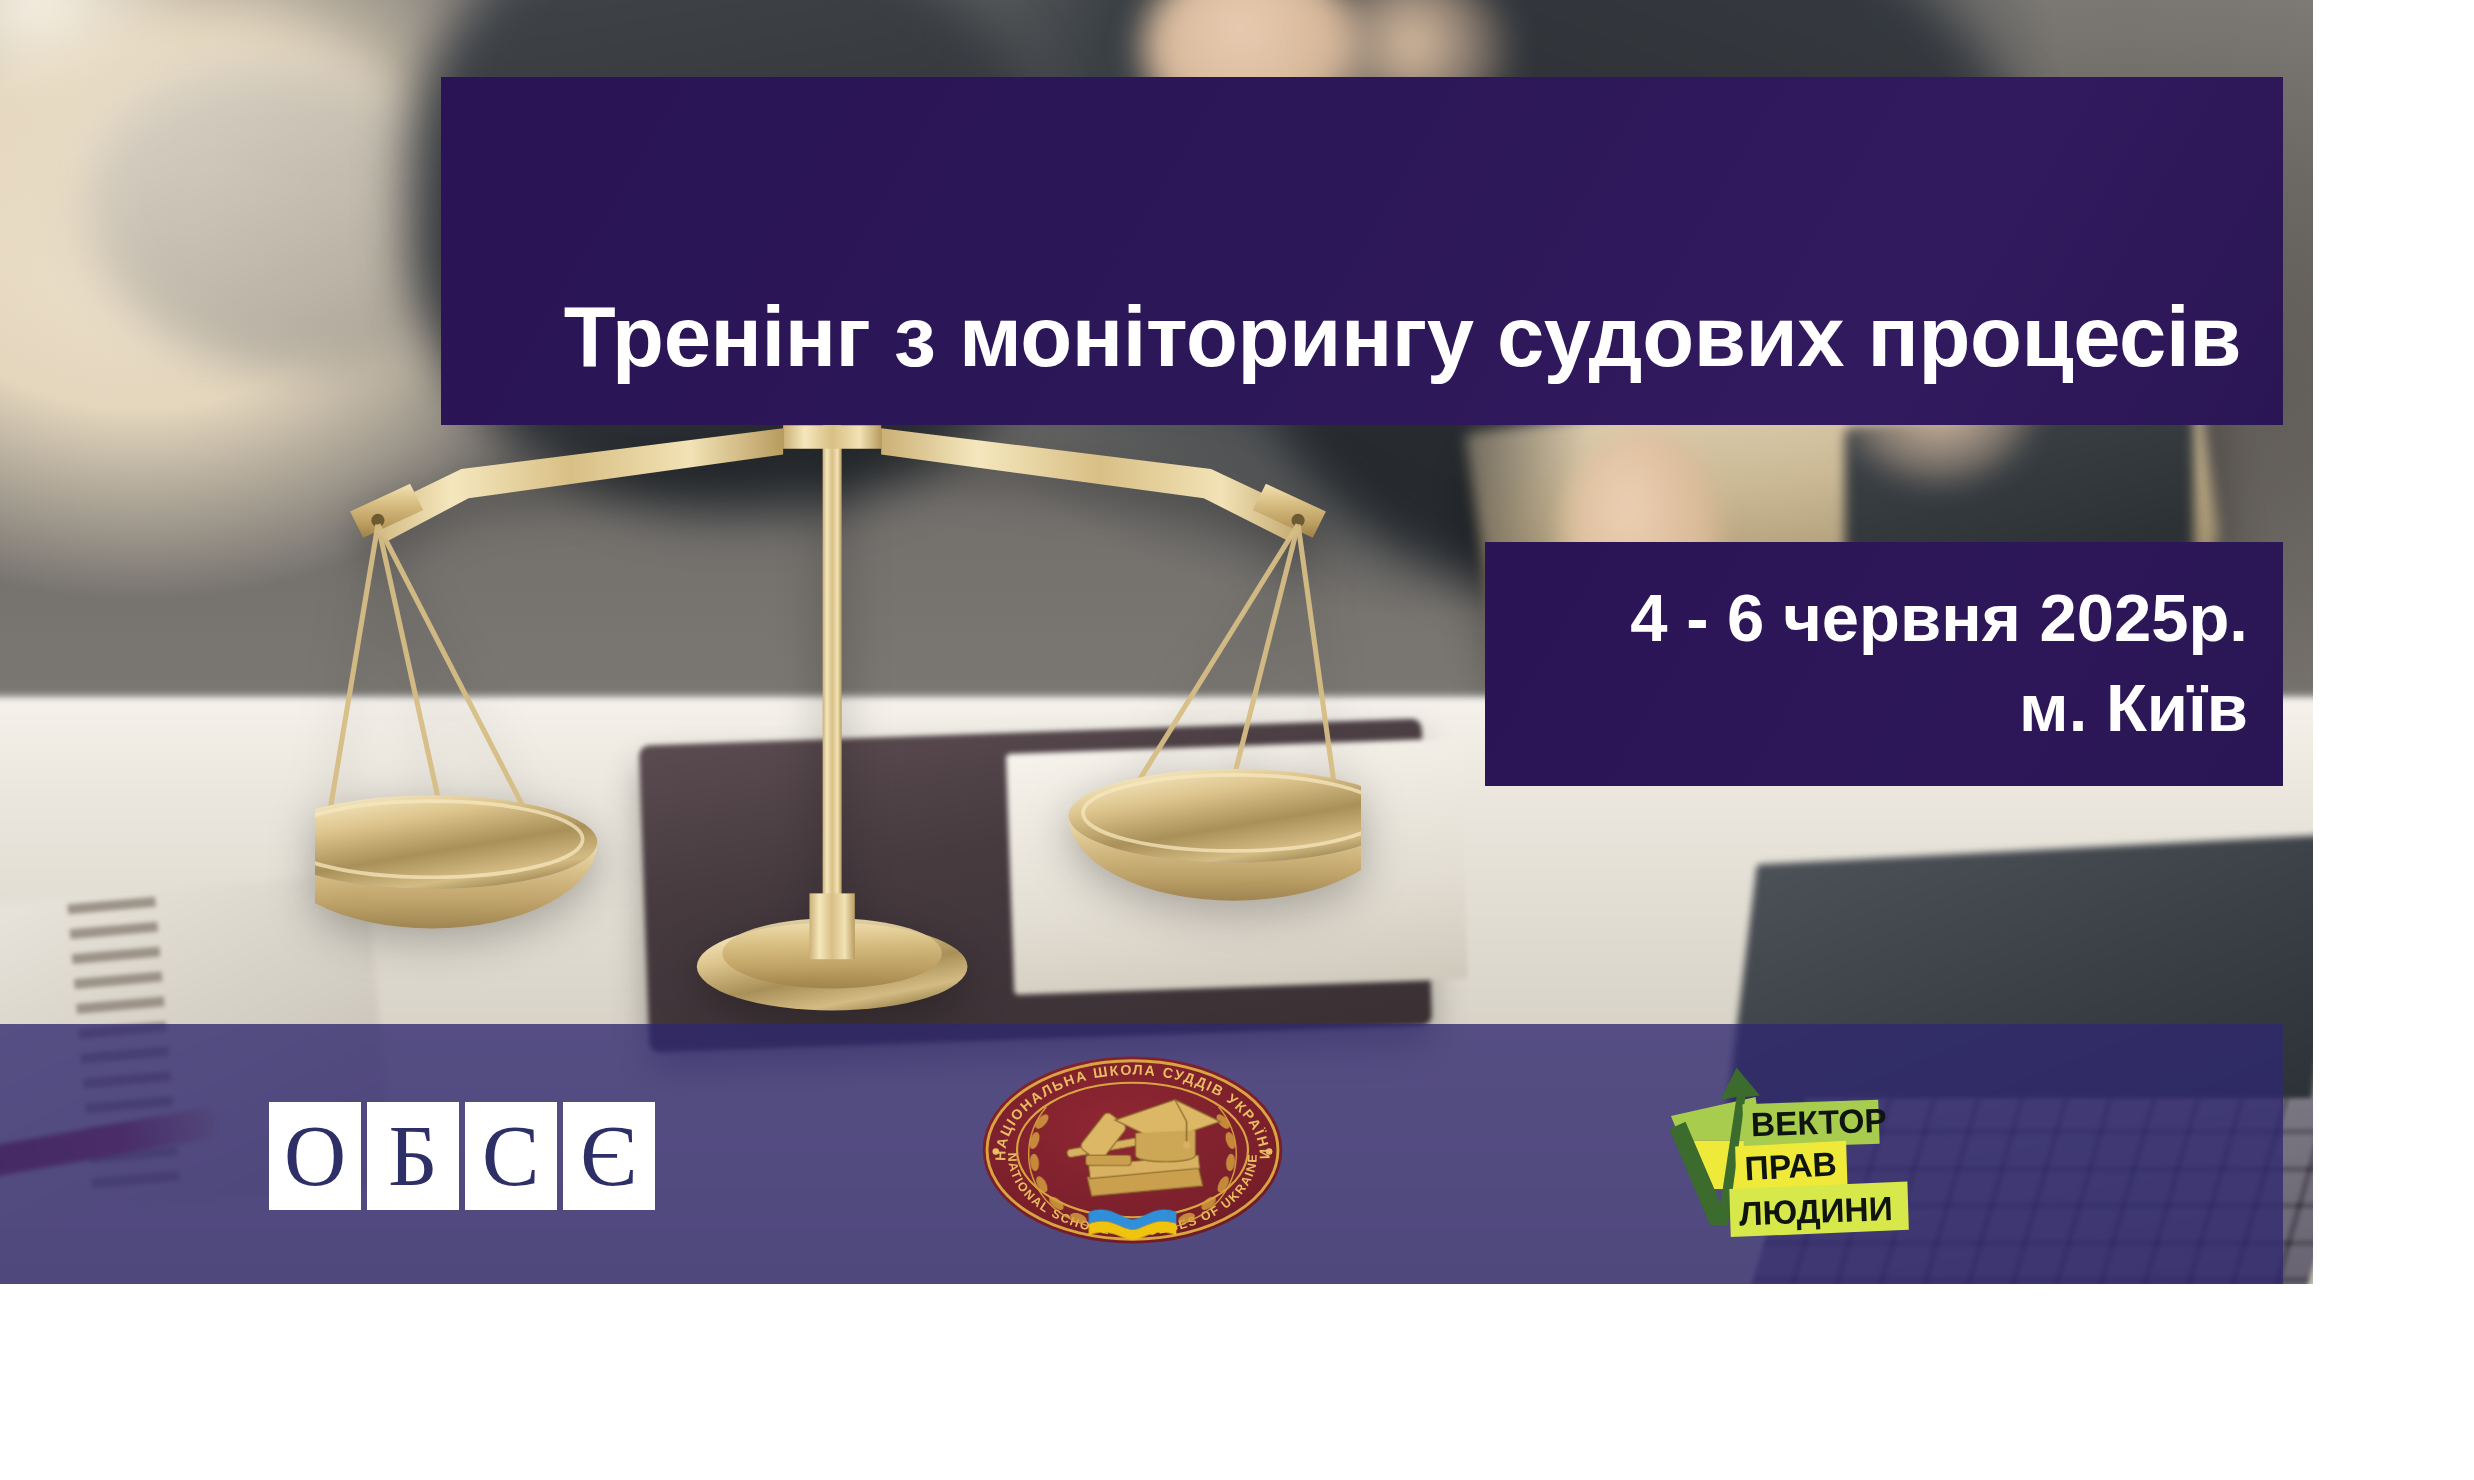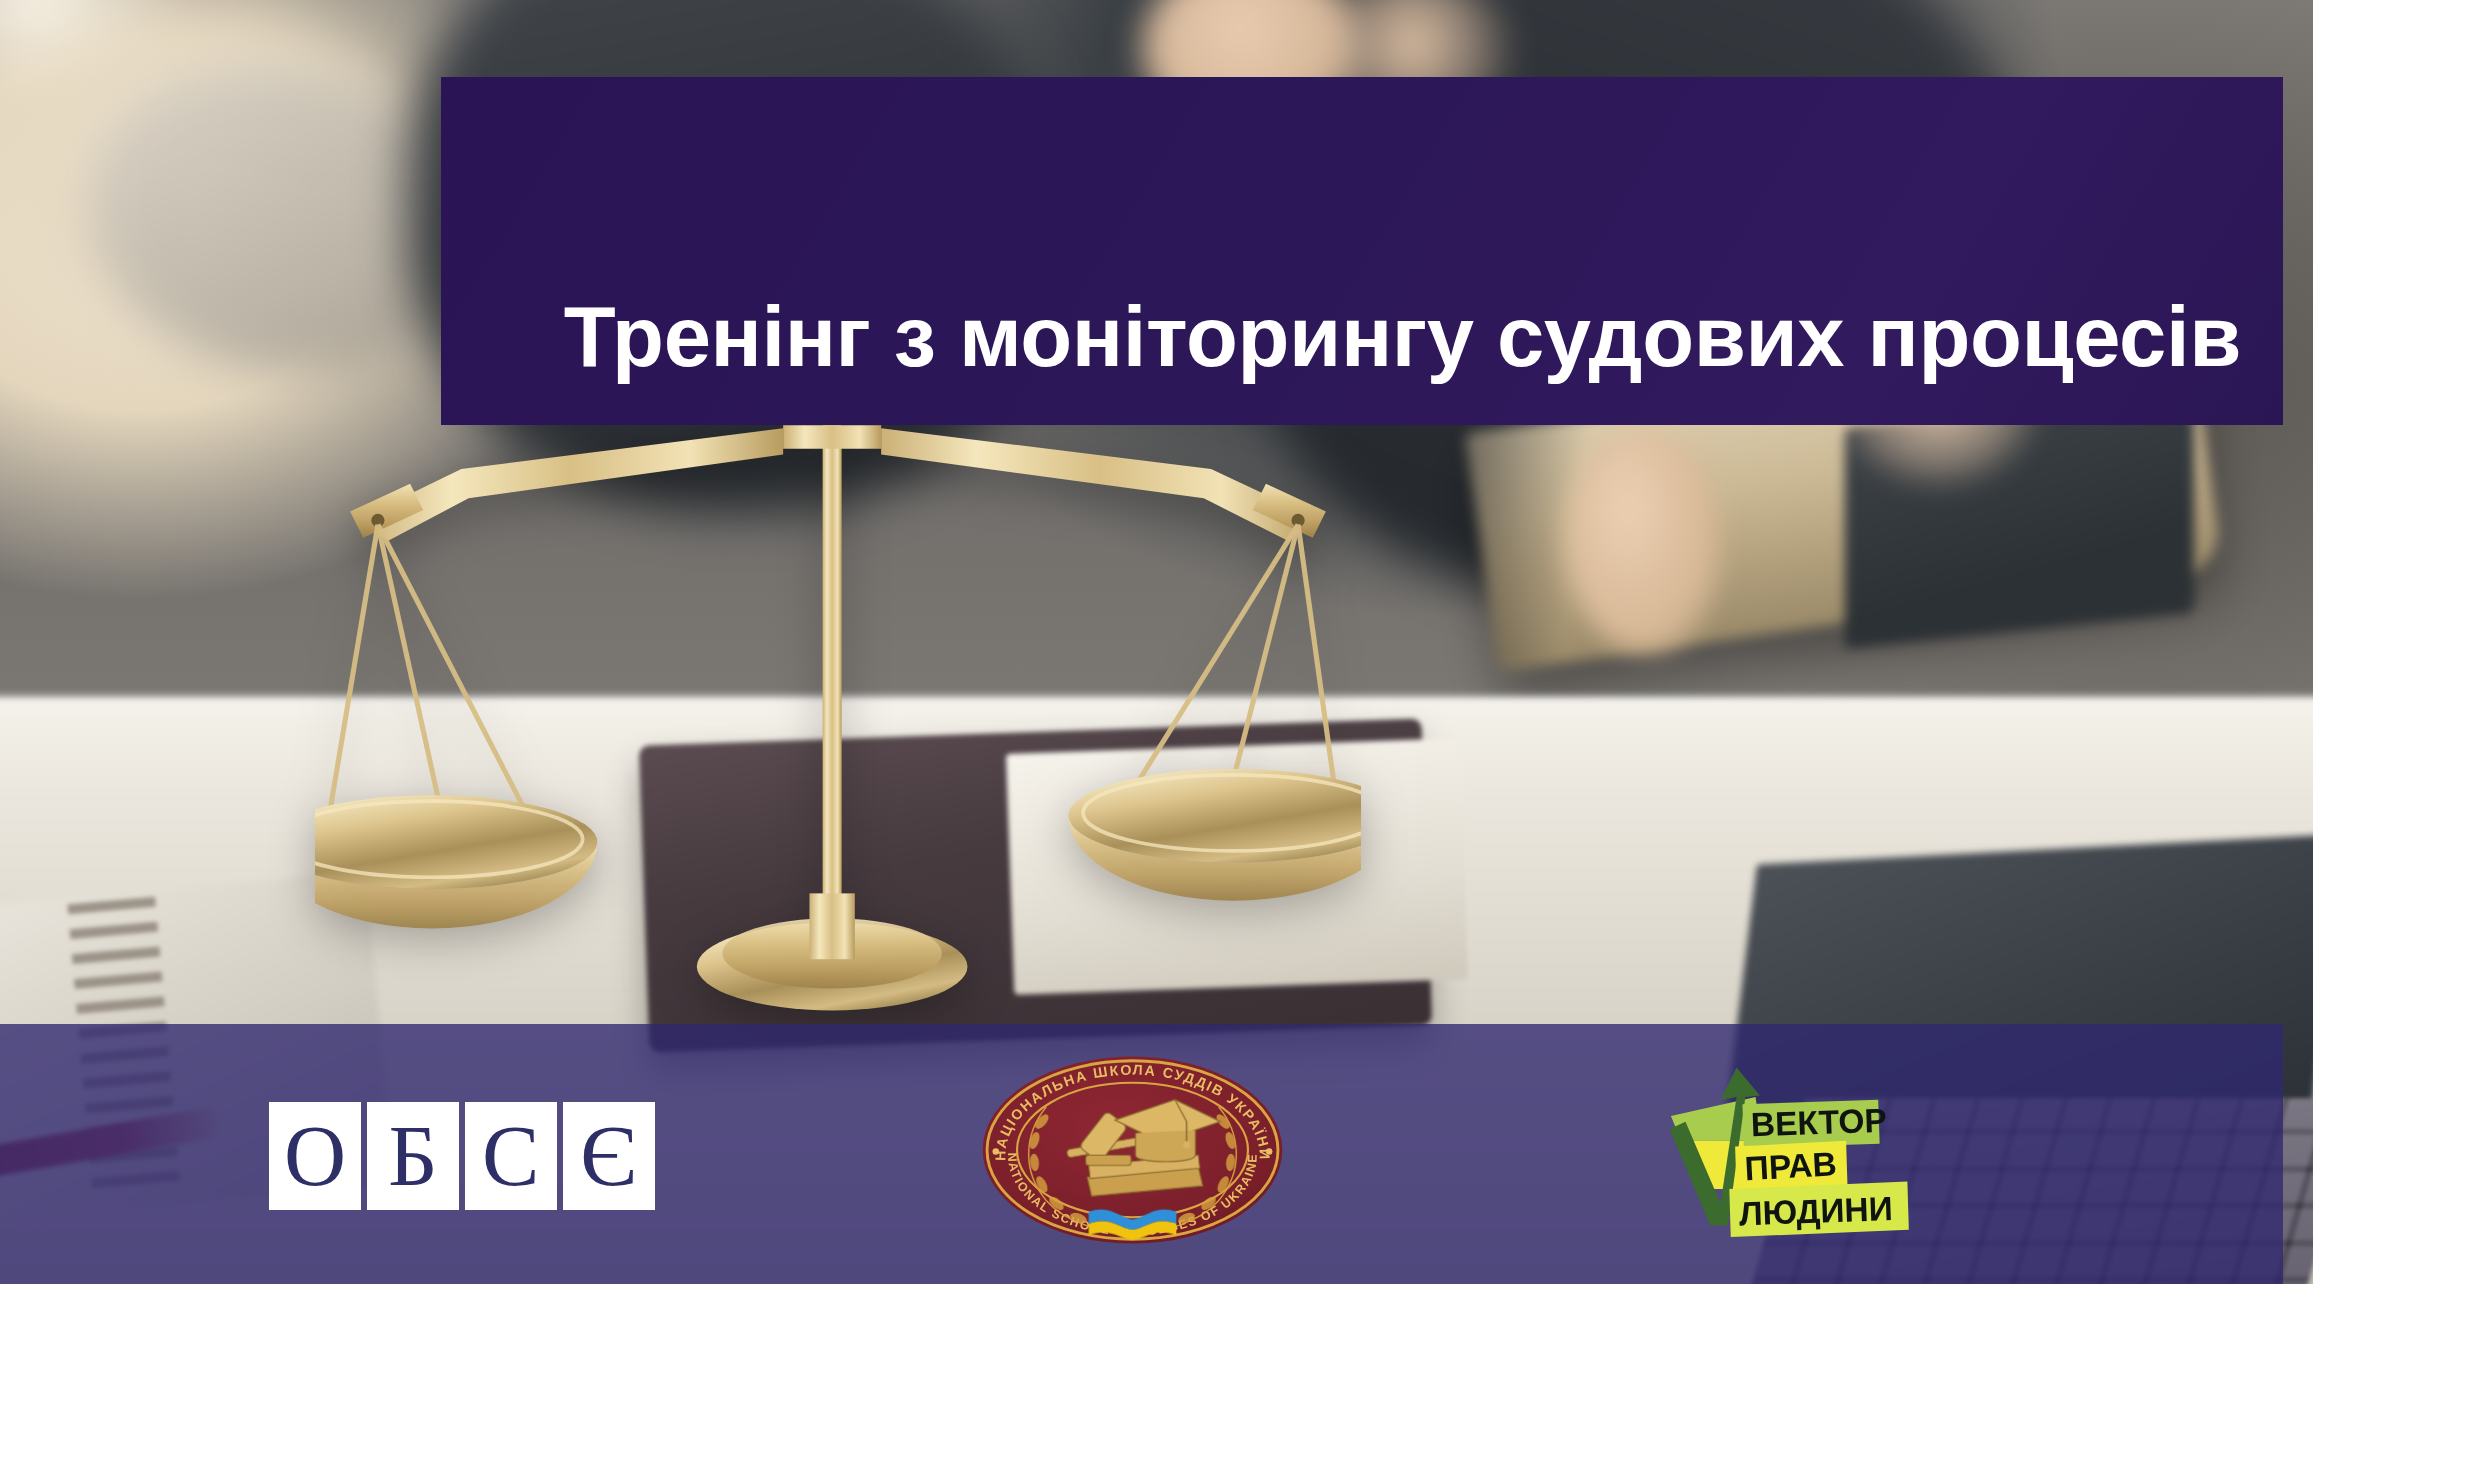--- a/index.html
+++ b/index.html
@@ -409,20 +409,26 @@
 
     <ellipse cx="1256" cy="594" rx="226" ry="64" fill="url(#panGrad)"></ellipse>
     <path d="M 1030 594 A 226 64 0 0 0 1482 594 A 226 116 0 0 1 1030 594 Z" fill="url(#brass)" opacity="0.92"></path>
     <ellipse cx="1256" cy="590" rx="206" ry="52" fill="none" stroke="#f5e7bd" stroke-width="5" opacity=".75"></ellipse>
   </svg>
 
   <div class="banner-title">
     <div class="banner-title-text">Тренінг з моніторингу судових процесів</div>
   </div>
 
+  <div class="banner-date">
+    <div class="banner-date-inner">
+      <div>4 - 6 червня 2025р.</div>
+      <div>м. Київ</div>
+    </div>
+  </div>
 
   <div class="footer-band">
     <div class="footer-inner"></div>
   </div>
 
   <div class="logo-osce">
     <div class="box">О</div>
     <div class="box">Б</div>
     <div class="box">С</div>
     <div class="box">Є</div>

